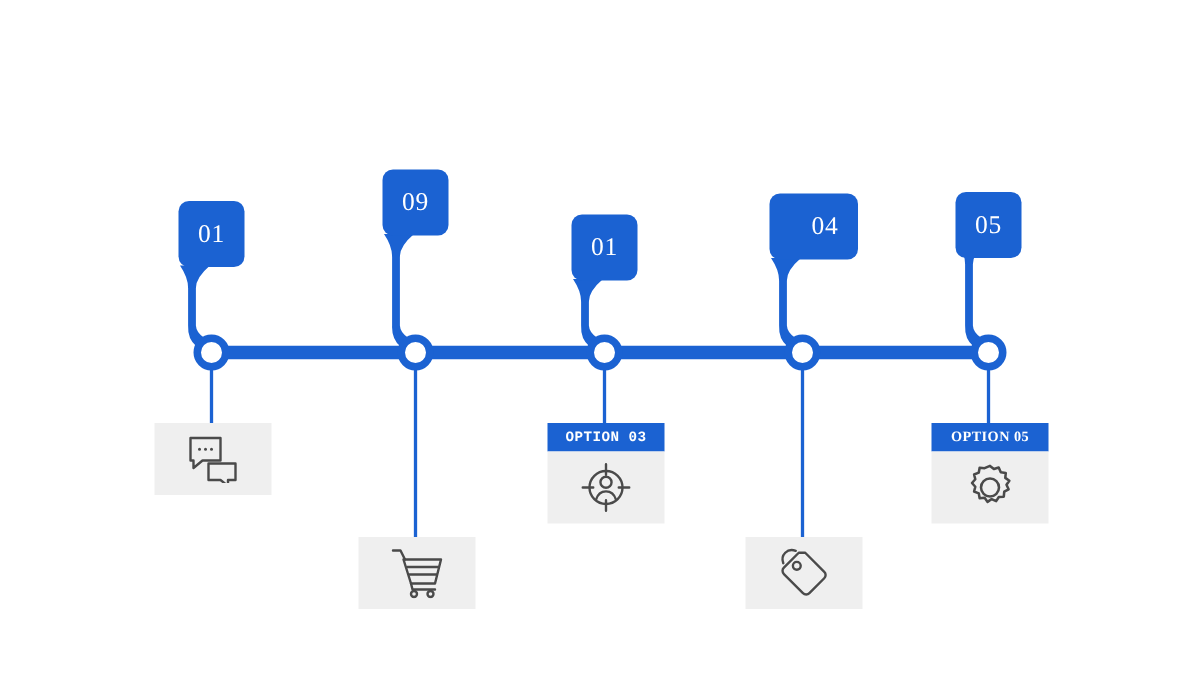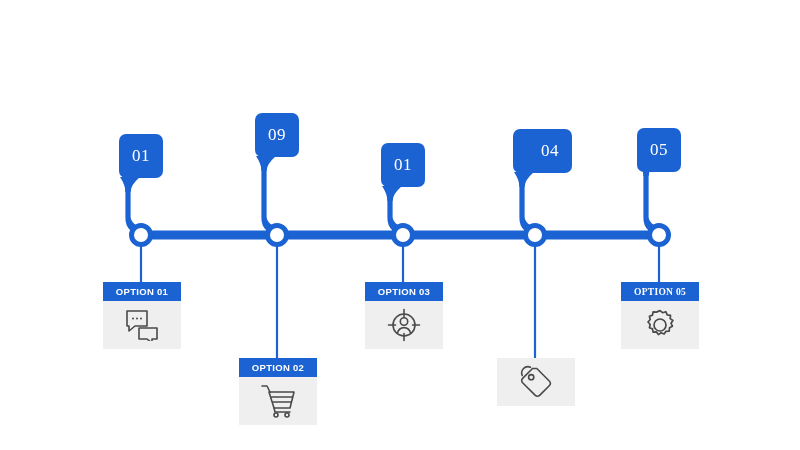--- a/index.html
+++ b/index.html
@@ -176,45 +176,43 @@
 
   <div id="badges">
       <div class="num-badge" style="left: 119px; top: 134px;">01</div>
       <div class="num-badge" style="left: 255px; top: 113px;">09</div>
       <div class="num-badge" style="left: 381px; top: 143px;">01</div>
       <div class="num-badge" style="left: 513px; top: 129px; padding-left: 15px;">04</div>
       <div class="num-badge" style="left: 637px; top: 128px;">05</div>
     </div>
   <div id="cards">
       <div class="opt-card" style="left: 103px; top: 282px;">
-        <div class="opt-label">OPTION 01</div>
         <div class="opt-iconbox">
           <svg width="36" height="32" viewBox="0 0 36 32" fill="none" stroke="#4a4a4a" stroke-width="1.6" stroke-linejoin="round" stroke-linecap="round">
         <path d="M3 2h20v15H11l-6 5v-5H3z"></path>
         <path d="M15 19h18v11h-5v4l-5-4h-8z"></path>
         <circle cx="9" cy="9.5" r="1" fill="#4a4a4a" stroke="none"></circle>
         <circle cx="13" cy="9.5" r="1" fill="#4a4a4a" stroke="none"></circle>
         <circle cx="17" cy="9.5" r="1" fill="#4a4a4a" stroke="none"></circle>
       </svg>
         </div>
       </div>
       <div class="opt-card" style="left: 239px; top: 358px;">
-        <div class="opt-label">OPTION 02</div>
         <div class="opt-iconbox">
           <svg width="36" height="34" viewBox="0 0 36 34" fill="none" stroke="#4a4a4a" stroke-width="1.6" stroke-linejoin="round" stroke-linecap="round">
         <path d="M2 2h5l3 6"></path>
         <path d="M9 8h25l-4 16H14z"></path>
         <path d="M11.5 13h21M13 18h18"></path>
         <path d="M14 24l1 4h15"></path>
         <circle cx="16" cy="31" r="2"></circle>
         <circle cx="27" cy="31" r="2"></circle>
       </svg>
         </div>
       </div>
-      <div class="opt-card" style="left: 365px; top: 282px;">
+      <div class="opt-card" style="left: 365px; top: 282px; font-family: Liberation Mono, monospace;">
         <div class="opt-label">OPTION 03</div>
         <div class="opt-iconbox">
           <svg width="34" height="34" viewBox="0 0 34 34" fill="none" stroke="#4a4a4a" stroke-width="1.6" stroke-linejoin="round" stroke-linecap="round">
         <circle cx="17" cy="17" r="11"></circle>
         <circle cx="17" cy="13.5" r="3.7"></circle>
         <path d="M10.3 25.2c1.1-3.6 3.6-5.6 6.7-5.6s5.6 2 6.7 5.6"></path>
         <path d="M17 1.5v7M17 25.5v7M1.5 17h7M25.5 17h7"></path>
       </svg>
         </div>
       </div>

